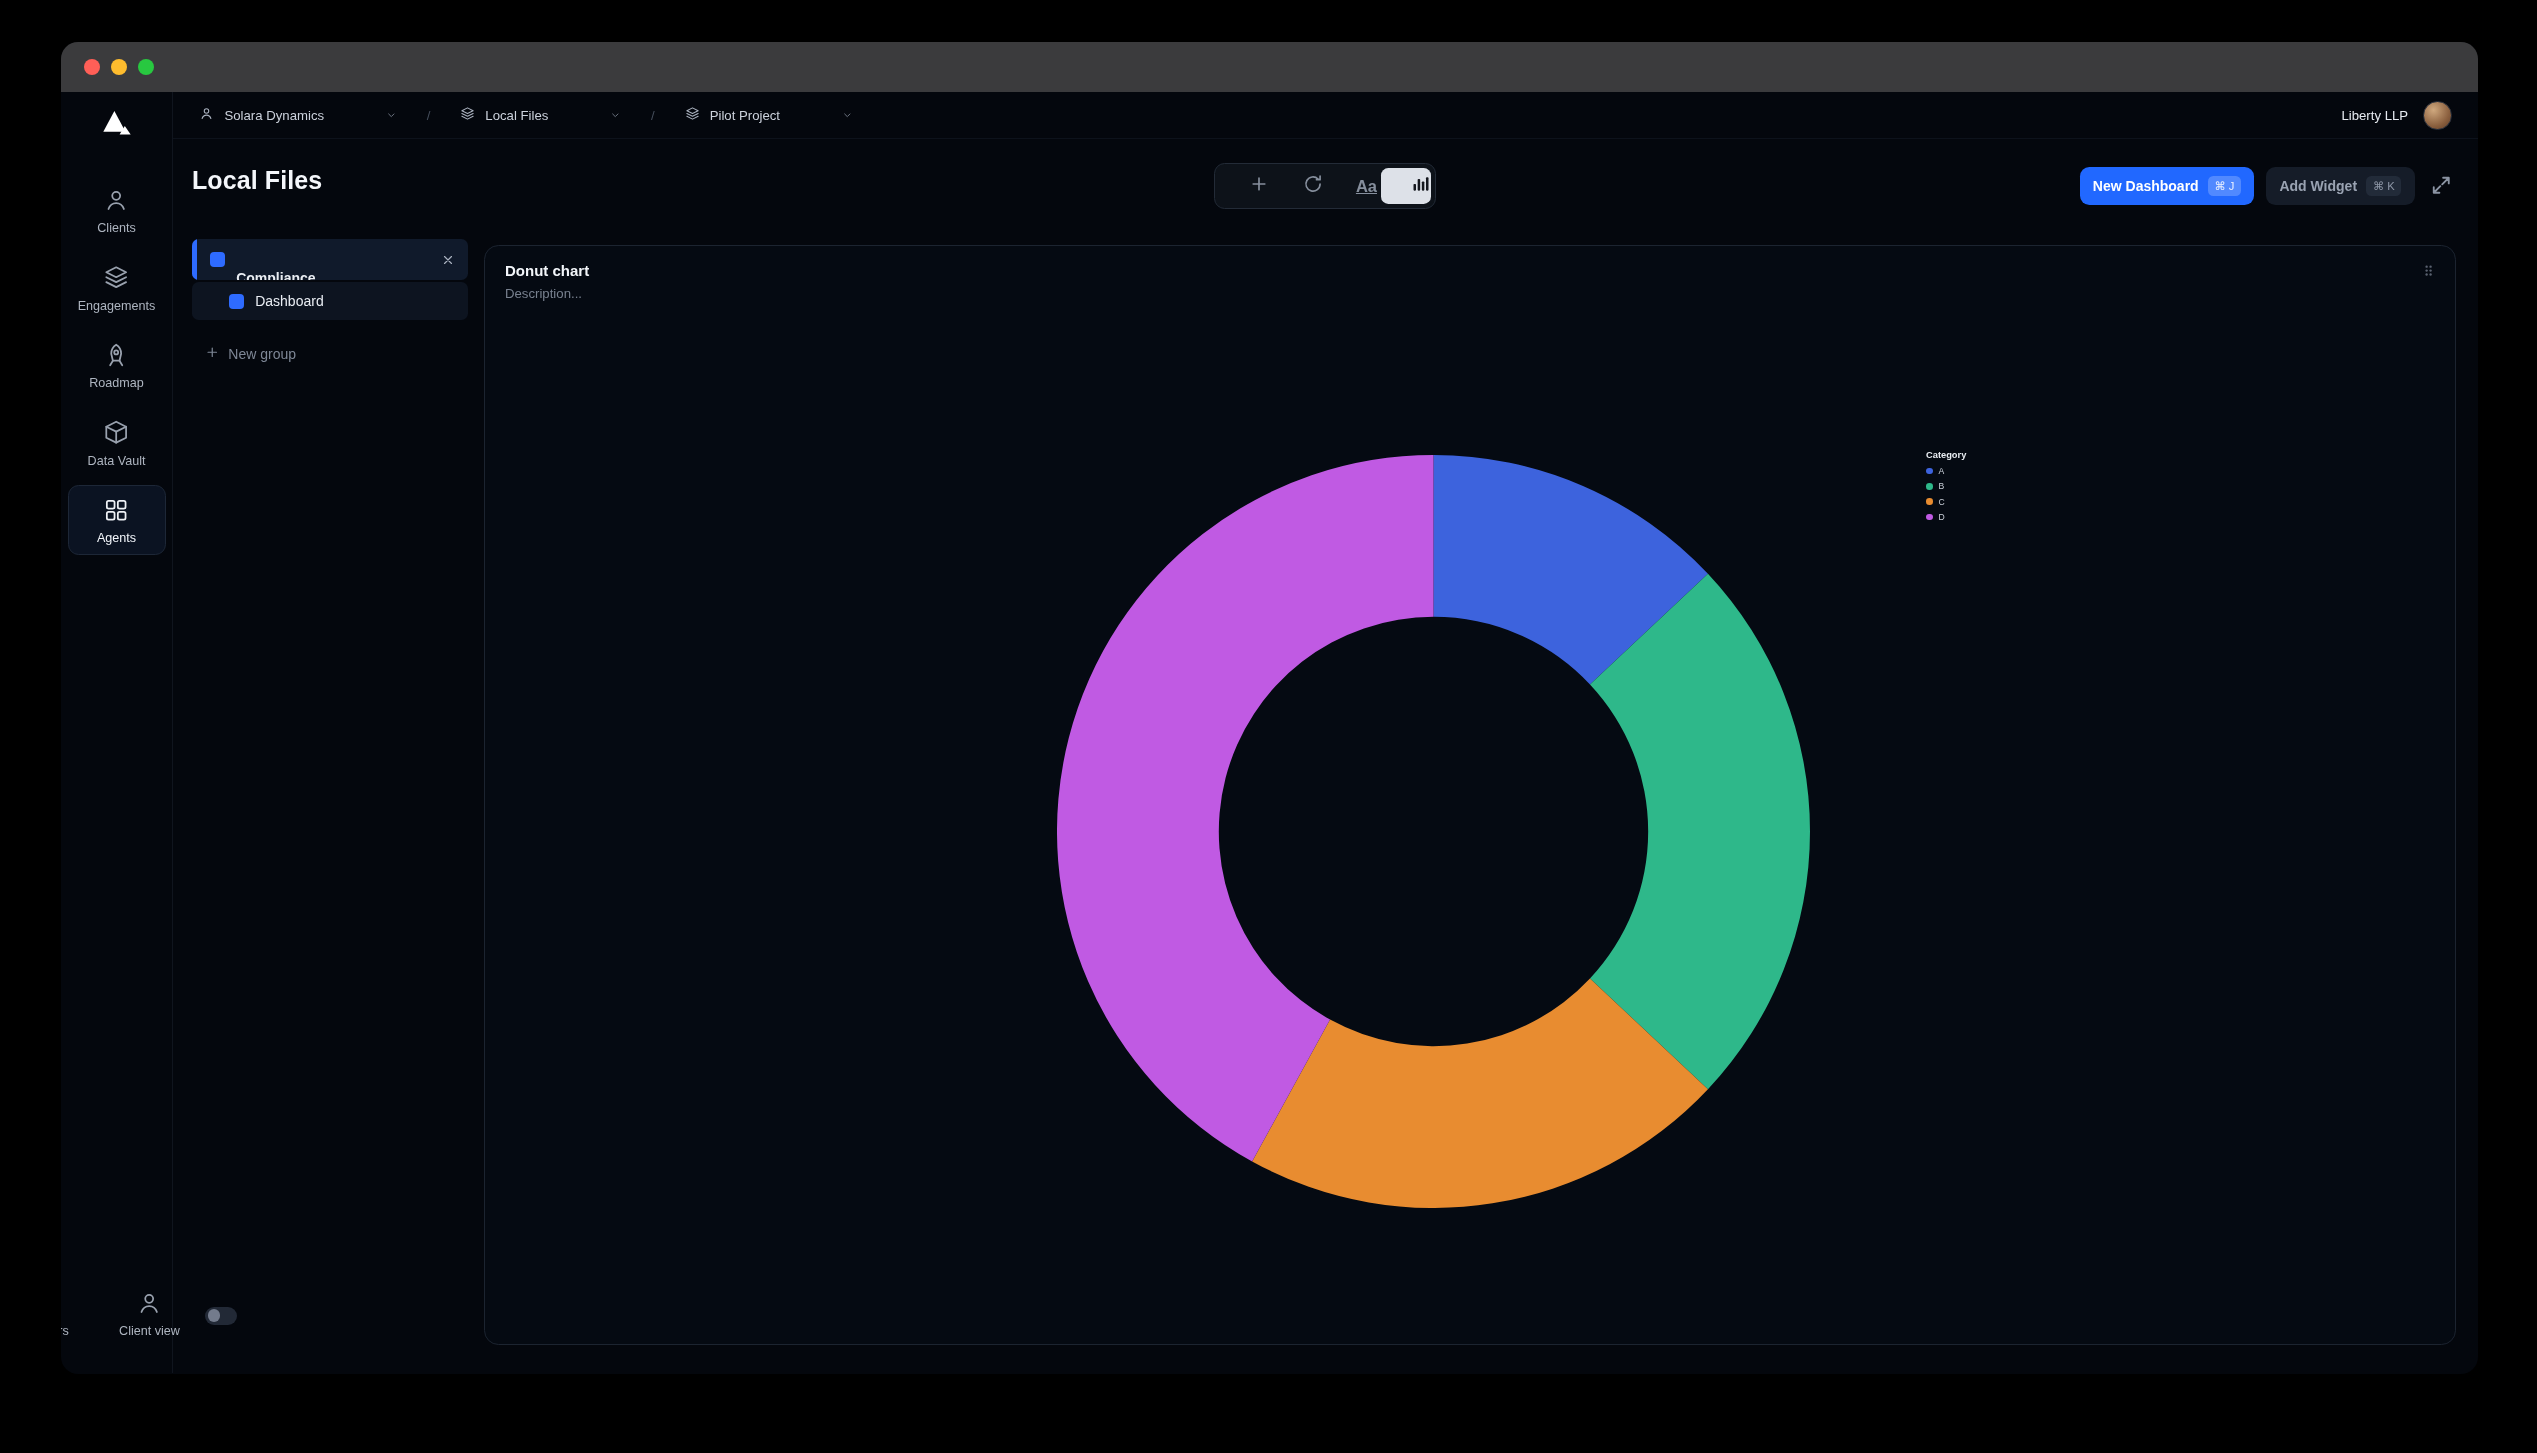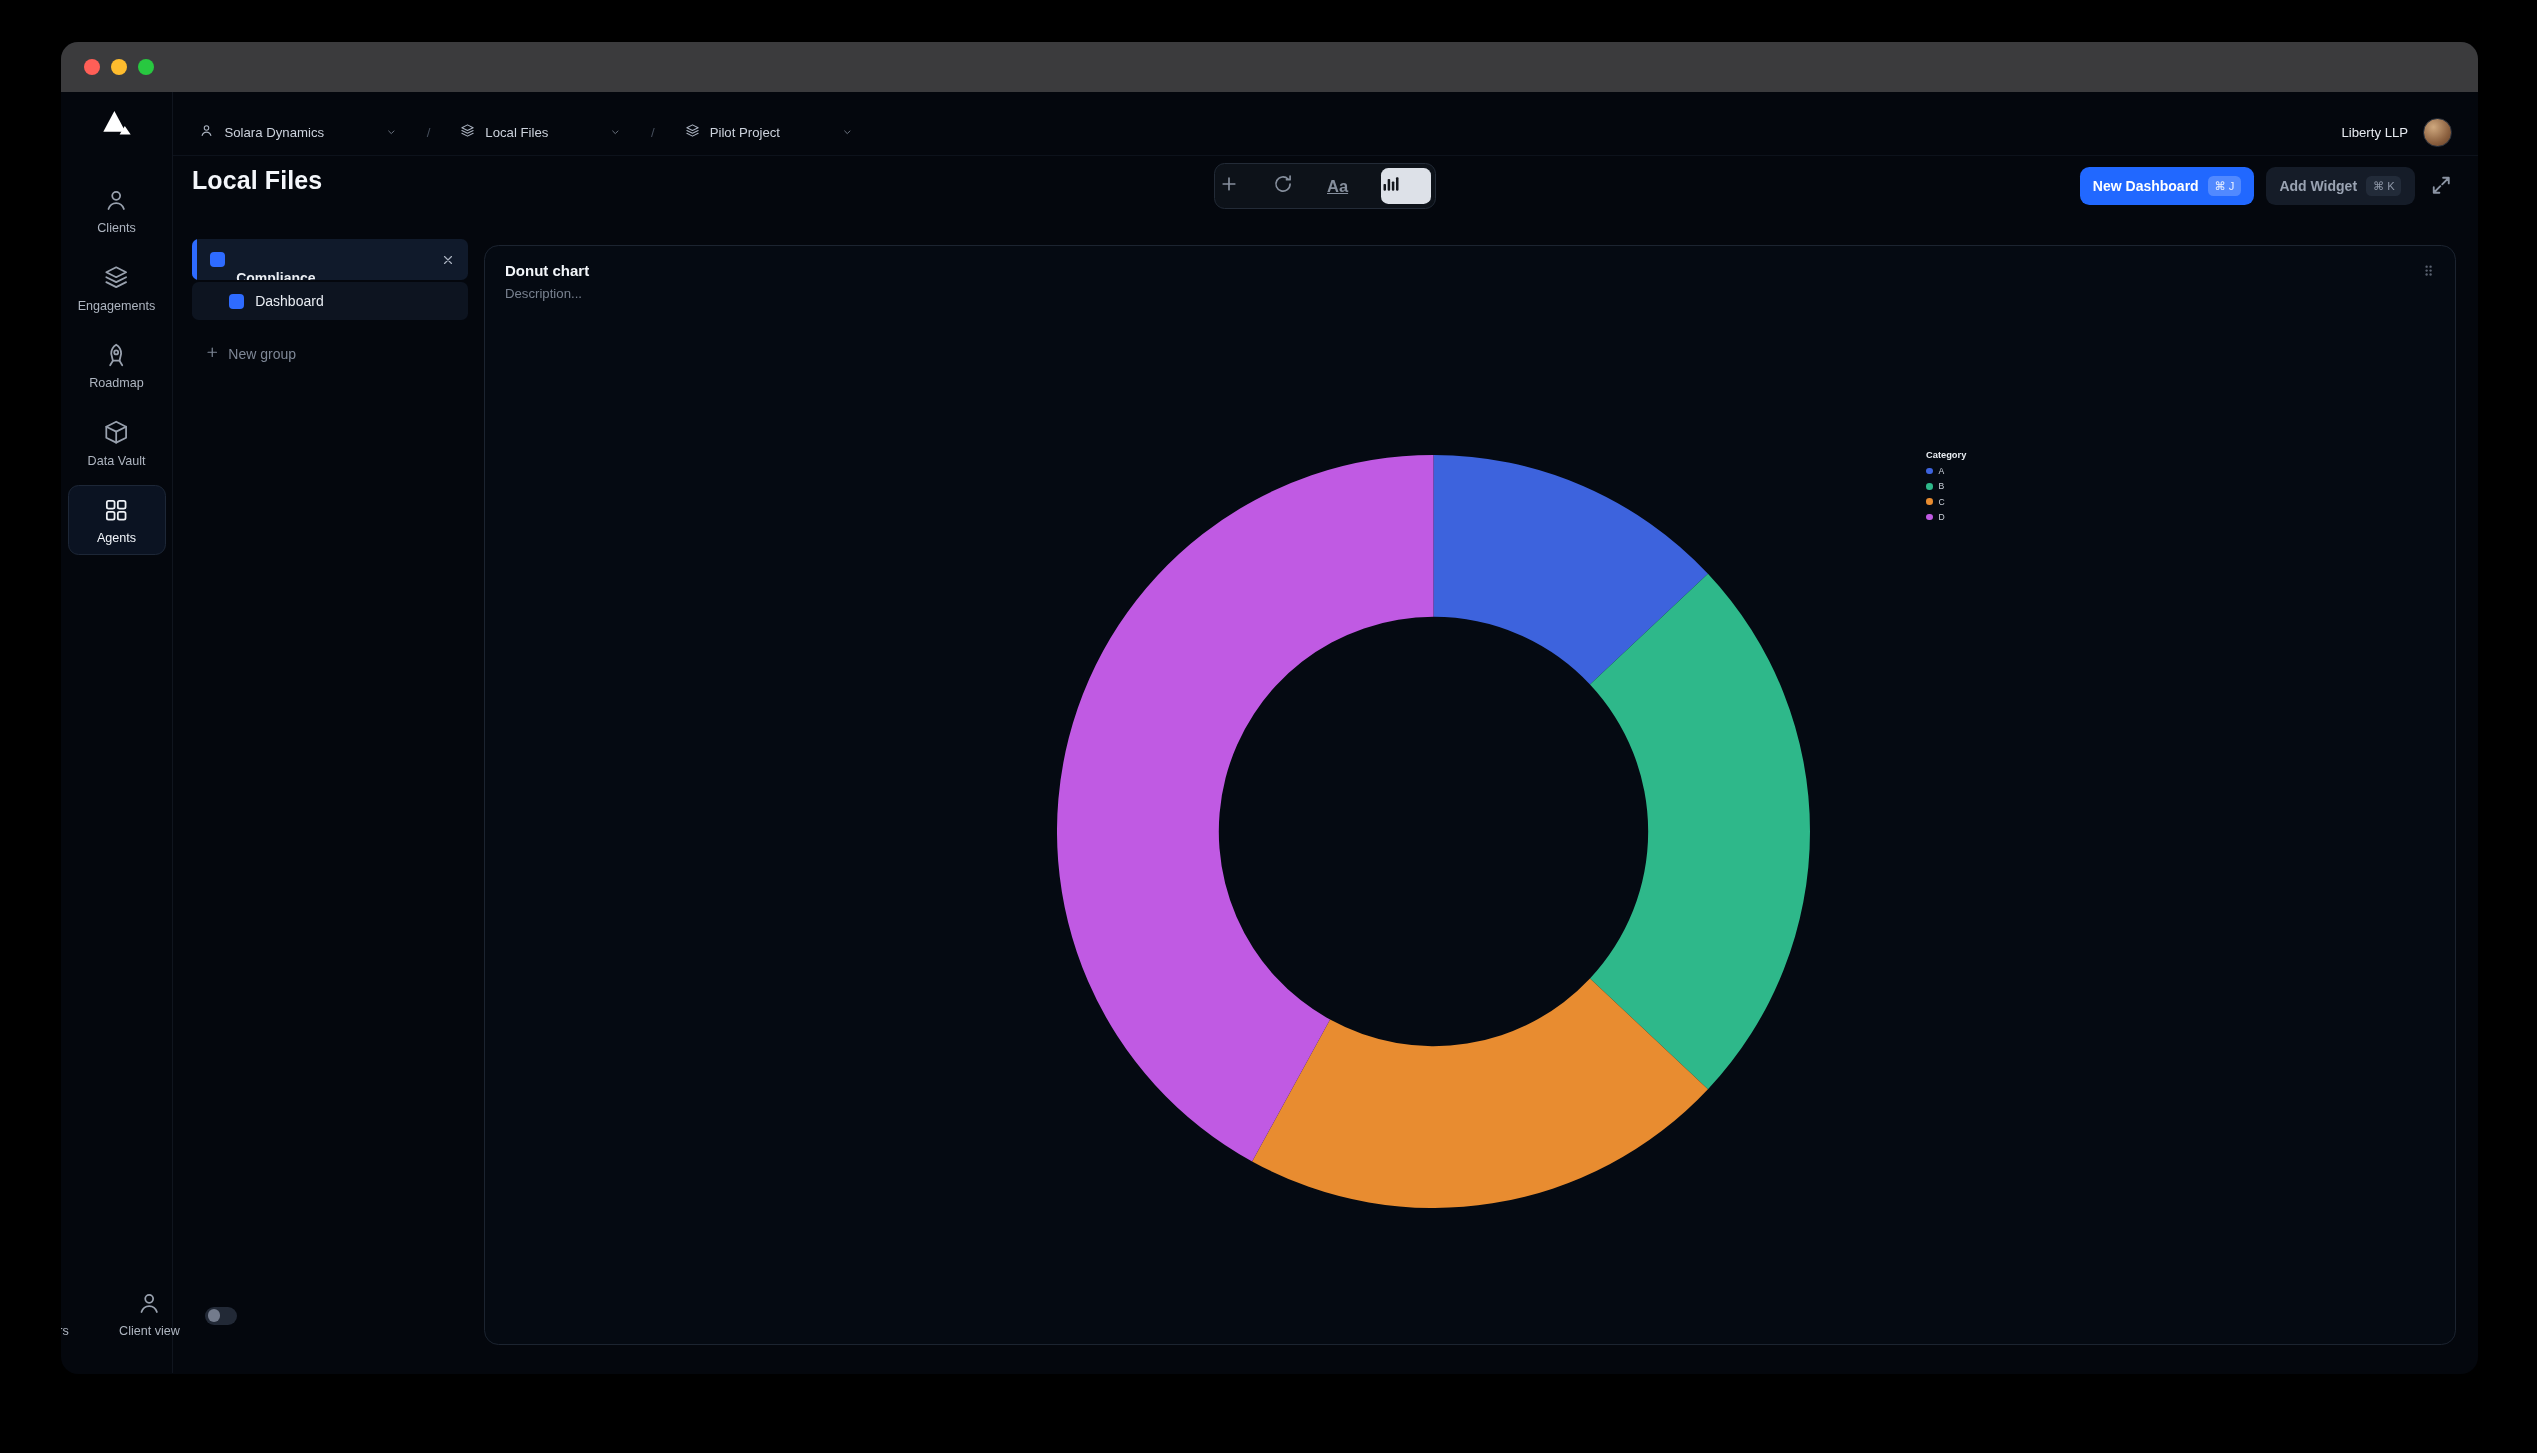--- a/index.html
+++ b/index.html
@@ -22,34 +22,34 @@
   .side-item .slabel{font-size:12.6px;color:#aeb5c0;}
   .side-item.active{background:#0b1322;border-color:#1d2737;}
   .side-item.active svg{stroke:#eef1f6;}
   .side-item.active .slabel{color:#f2f5fa;}
   .side-bottom{margin-top:auto;display:flex;flex-direction:row;gap:6.6px;align-items:center;}
   .toggle{width:32px;height:18px;border-radius:9.3px;background:#222936;position:relative;margin-top:5.3px;cursor:pointer;}
   .toggle .knob{position:absolute;left:2.6px;top:2.6px;width:12.6px;height:12.6px;border-radius:50%;background:#737b8c;}
 
   
   .content{flex:1;position:relative;}
-  .crumbbar{position:absolute;top:17px;left:0;right:0;height:47px;border-bottom:0.7px solid #0d121b;display:flex;align-items:center;padding:0 26.4px;}
+  .crumbbar{position:absolute;top:0;left:0;right:0;height:47px;border-bottom:0.7px solid #0d121b;display:flex;align-items:center;padding:0 26.4px;}
   .crumb{display:flex;align-items:center;gap:10px;color:#ccd2dc;font-size:13.2px;cursor:pointer;white-space:nowrap;}
   .crumb svg{width:15px;height:15px;stroke:#a9b1be;fill:none;stroke-width:1.7;stroke-linecap:round;stroke-linejoin:round;}
   .chev{margin-left:52px;display:flex;}
   .chev svg{width:10.6px;height:10.6px;stroke:#79818f;fill:none;stroke-width:2;stroke-linecap:round;stroke-linejoin:round;}
   .crumb-sep{color:#454d5b;font-size:13.2px;margin:0 30px;}
   .crumb-right{margin-left:auto;display:flex;align-items:center;gap:14.5px;}
   .org-label{font-size:13.2px;color:#e6eaf0;}
   .avatar{width:29px;height:29px;border-radius:50%;background:radial-gradient(circle at 35% 30%,#cfa87e,#8a5f3e 62%,#5d3c26);border:0.7px solid #2a313d;cursor:pointer;}
 
   .page-title{position:absolute;left:19px;top:74px;font-size:25px;font-weight:700;color:#f4f6fa;letter-spacing:0.1px;}
 
   .toolbar{position:absolute;top:71px;left:1152px;transform:translateX(-50%);display:flex;gap:4px;background:#0d1219;border:0.7px solid #232b37;border-radius:10.6px;padding:4px;}
-  .tb-btn{width:50px;height:36px;border-radius:7.3px;display:flex;align-items:center;justify-content:flex-start;color:#868f9d;font-size:16.5px;font-weight:600;cursor:pointer;text-decoration:underline;}
+  .tb-btn{width:50px;height:36px;border-radius:7.3px;display:flex;align-items:center;justify-content:flex-end;color:#868f9d;font-size:16.5px;font-weight:600;cursor:pointer;text-decoration:underline;}
   .tb-btn svg{width:20px;height:20px;}
   .tb-btn .stroked{stroke:currentColor;fill:none;stroke-width:2;stroke-linecap:round;stroke-linejoin:round;}
   .tb-btn .filled{fill:currentColor;stroke:none;}
   .tb-btn.active{background:#dde1e8;color:#14171d;}
 
   .actions{position:absolute;top:75px;right:22.5px;display:flex;align-items:center;gap:12px;}
   .btn{height:38px;border-radius:9.3px;display:flex;align-items:center;gap:9.3px;padding:0 13.2px;font-size:14px;cursor:pointer;white-space:nowrap;}
   .btn-primary{background:#2168ff;color:#fff;font-weight:700;}
   .btn-primary .kbd{background:rgba(255,255,255,.22);color:#eaf0ff;}
   .btn-secondary{background:#151c28;color:#9aa3b2;font-weight:600;}

